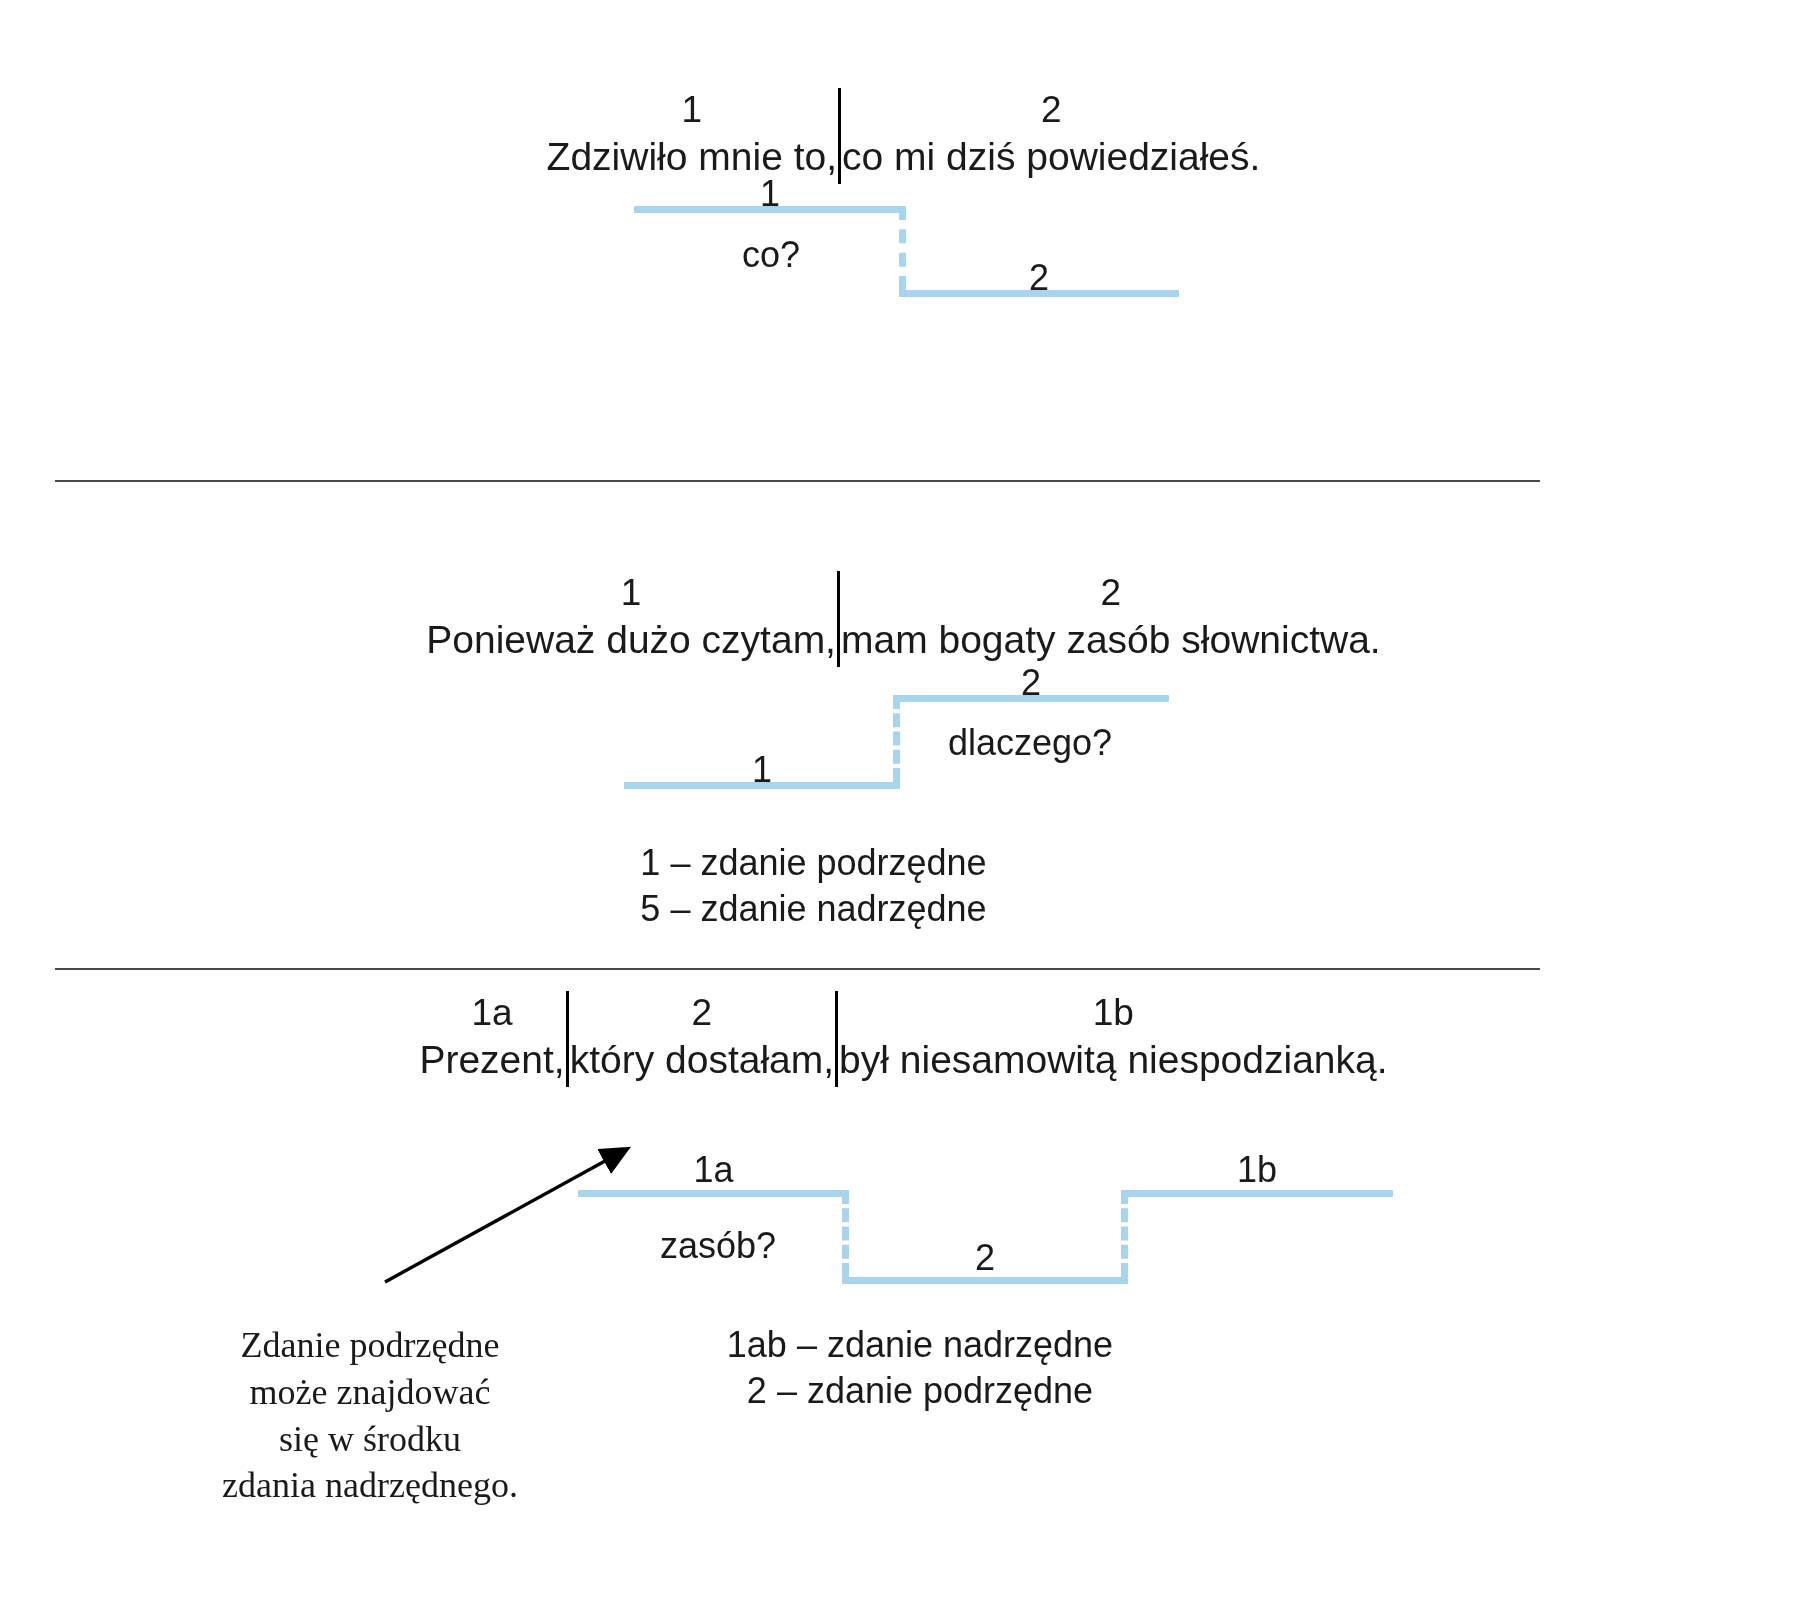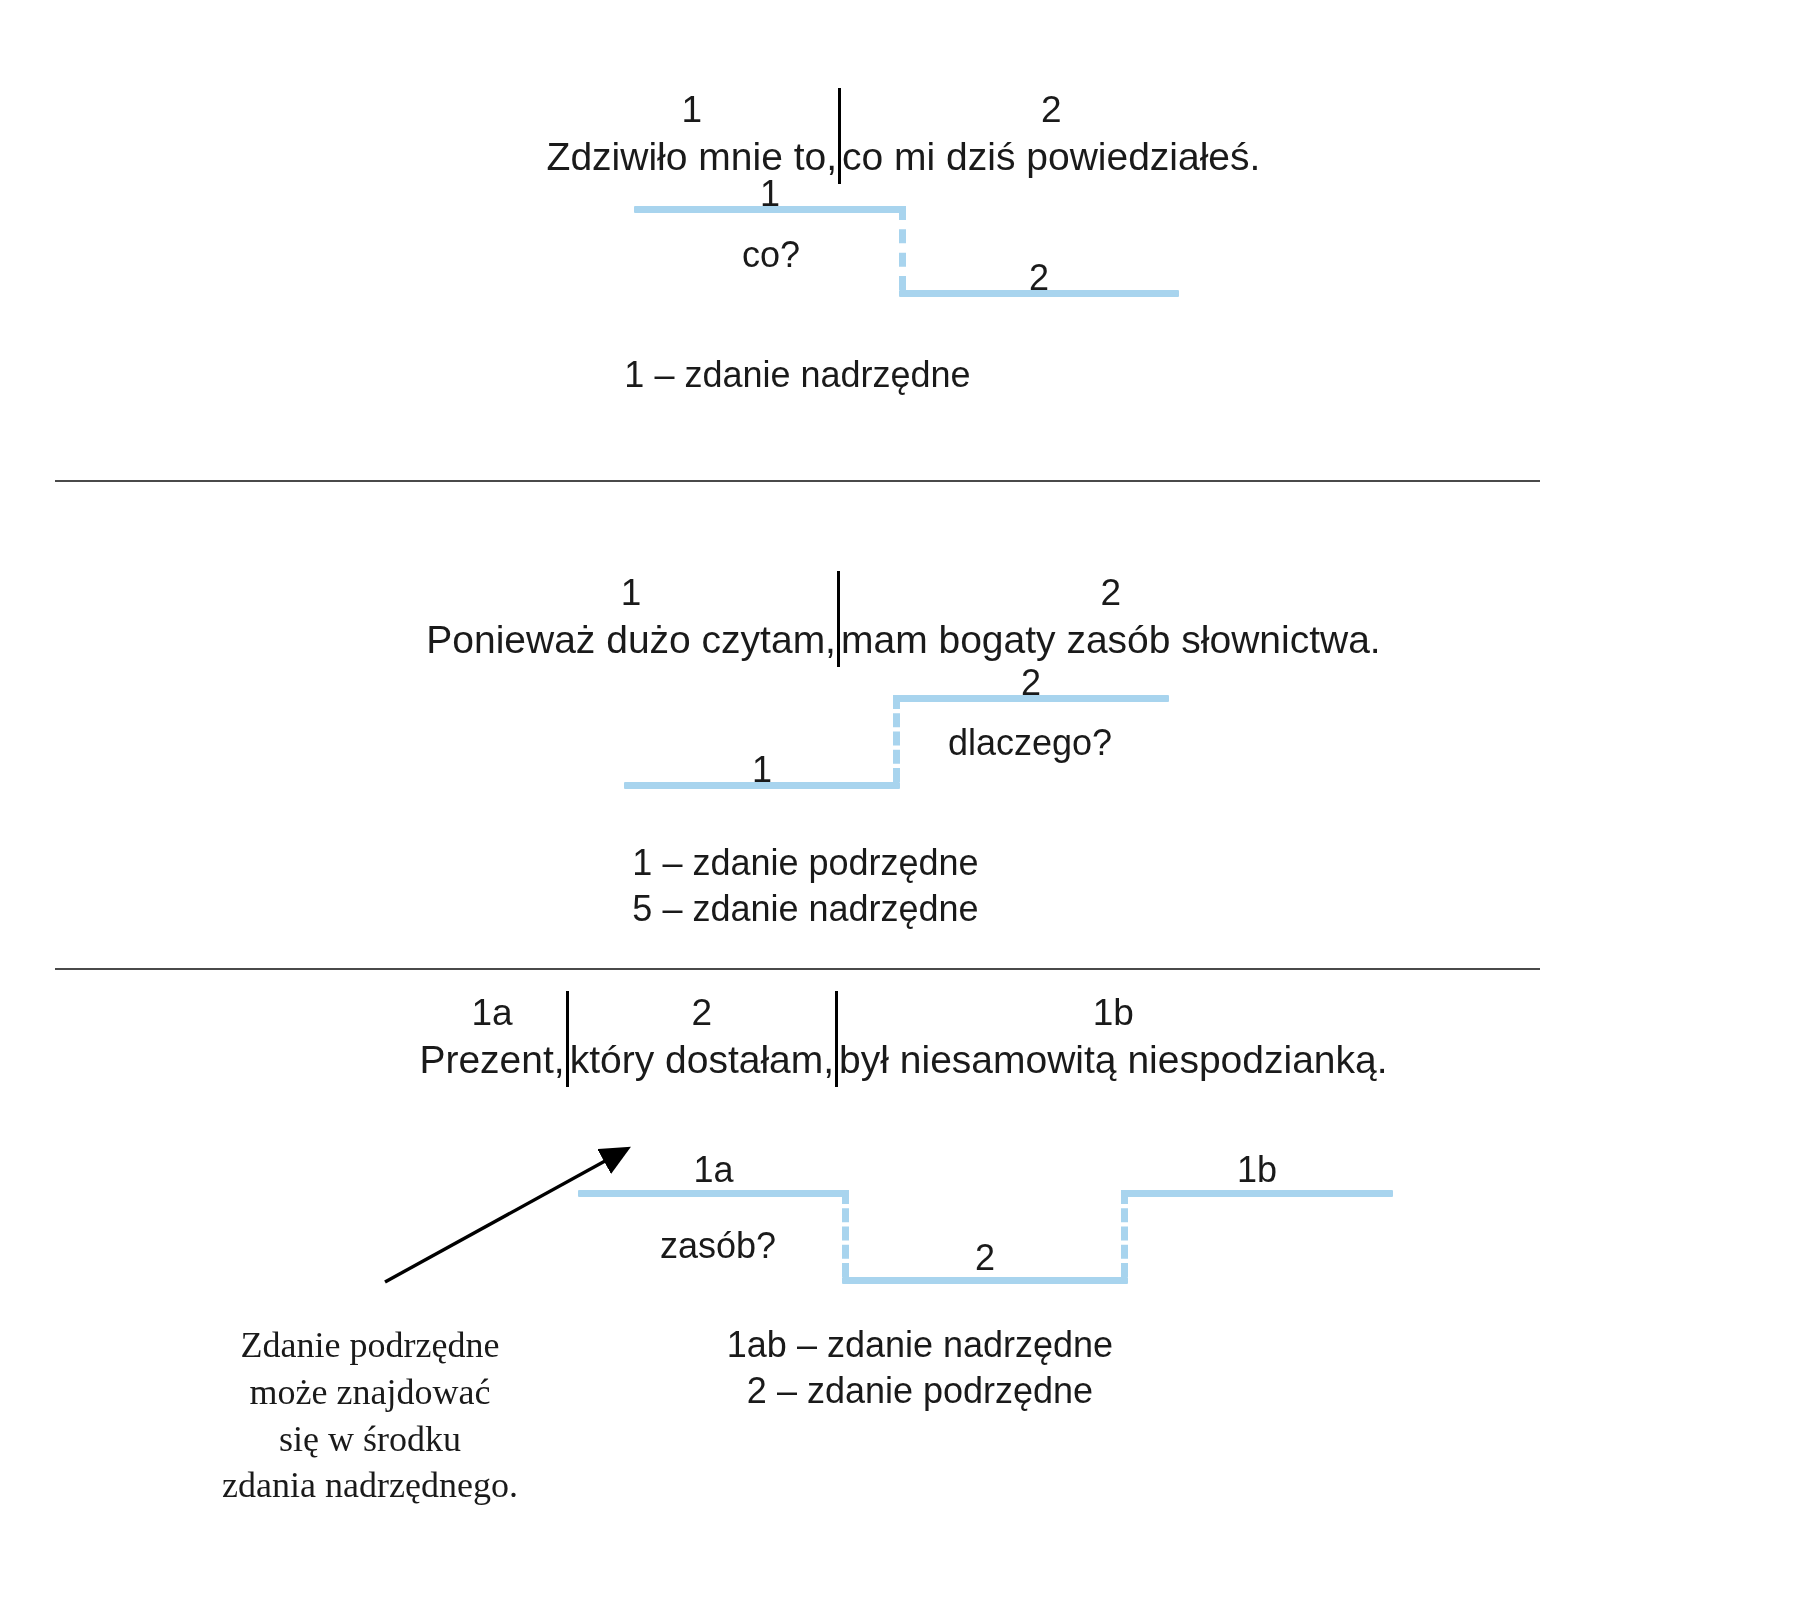--- a/index.html
+++ b/index.html
@@ -152,21 +152,20 @@
 
     <div class="vdash" style="left:899px;top:206px;height:84px;"></div>
 
     <div class="hline" style="left:899px;top:290px;width:280px;"></div>
     <div class="schema-label" style="left:899px;top:260px;width:280px;">2</div>
 
     <div class="q-label" style="left:742px;top:237px;">co?</div>
   </div>
 
   <div class="legend" style="left:0;top:352px;width:1595px;">
-    <div>1 – zdanie nadrzędne</div>
   </div>
 
   <div class="divider" id="divider-1"></div>
 
   <div class="sentence-block" style="top:565px;">
     <span class="sentence-row">
       <span class="clause">
         <span class="clause-num">1</span>
         <span class="clause-text">Ponieważ dużo czytam,</span>
       </span>
@@ -184,21 +183,21 @@
     <div class="schema-label" style="left:893px;top:665px;width:276px;">2</div>
 
     <div class="vdash" style="left:893px;top:695px;height:87px;"></div>
 
     <div class="hline" style="left:624px;top:782px;width:276px;"></div>
     <div class="schema-label" style="left:624px;top:752px;width:276px;">1</div>
 
     <div class="q-label" style="left:948px;top:725px;">dlaczego?</div>
   </div>
 
-  <div class="legend" style="left:8px;top:840px;width:1595px;">
+  <div class="legend" style="left:16px;top:840px;width:1595px;">
     <div>1 – zdanie podrzędne</div>
     <div>5 – zdanie nadrzędne</div>
   </div>
 
   <div class="divider" id="divider-2"></div>
 
   <div class="sentence-block" style="top:985px;">
     <span class="sentence-row">
       <span class="clause">
         <span class="clause-num">1a</span>

